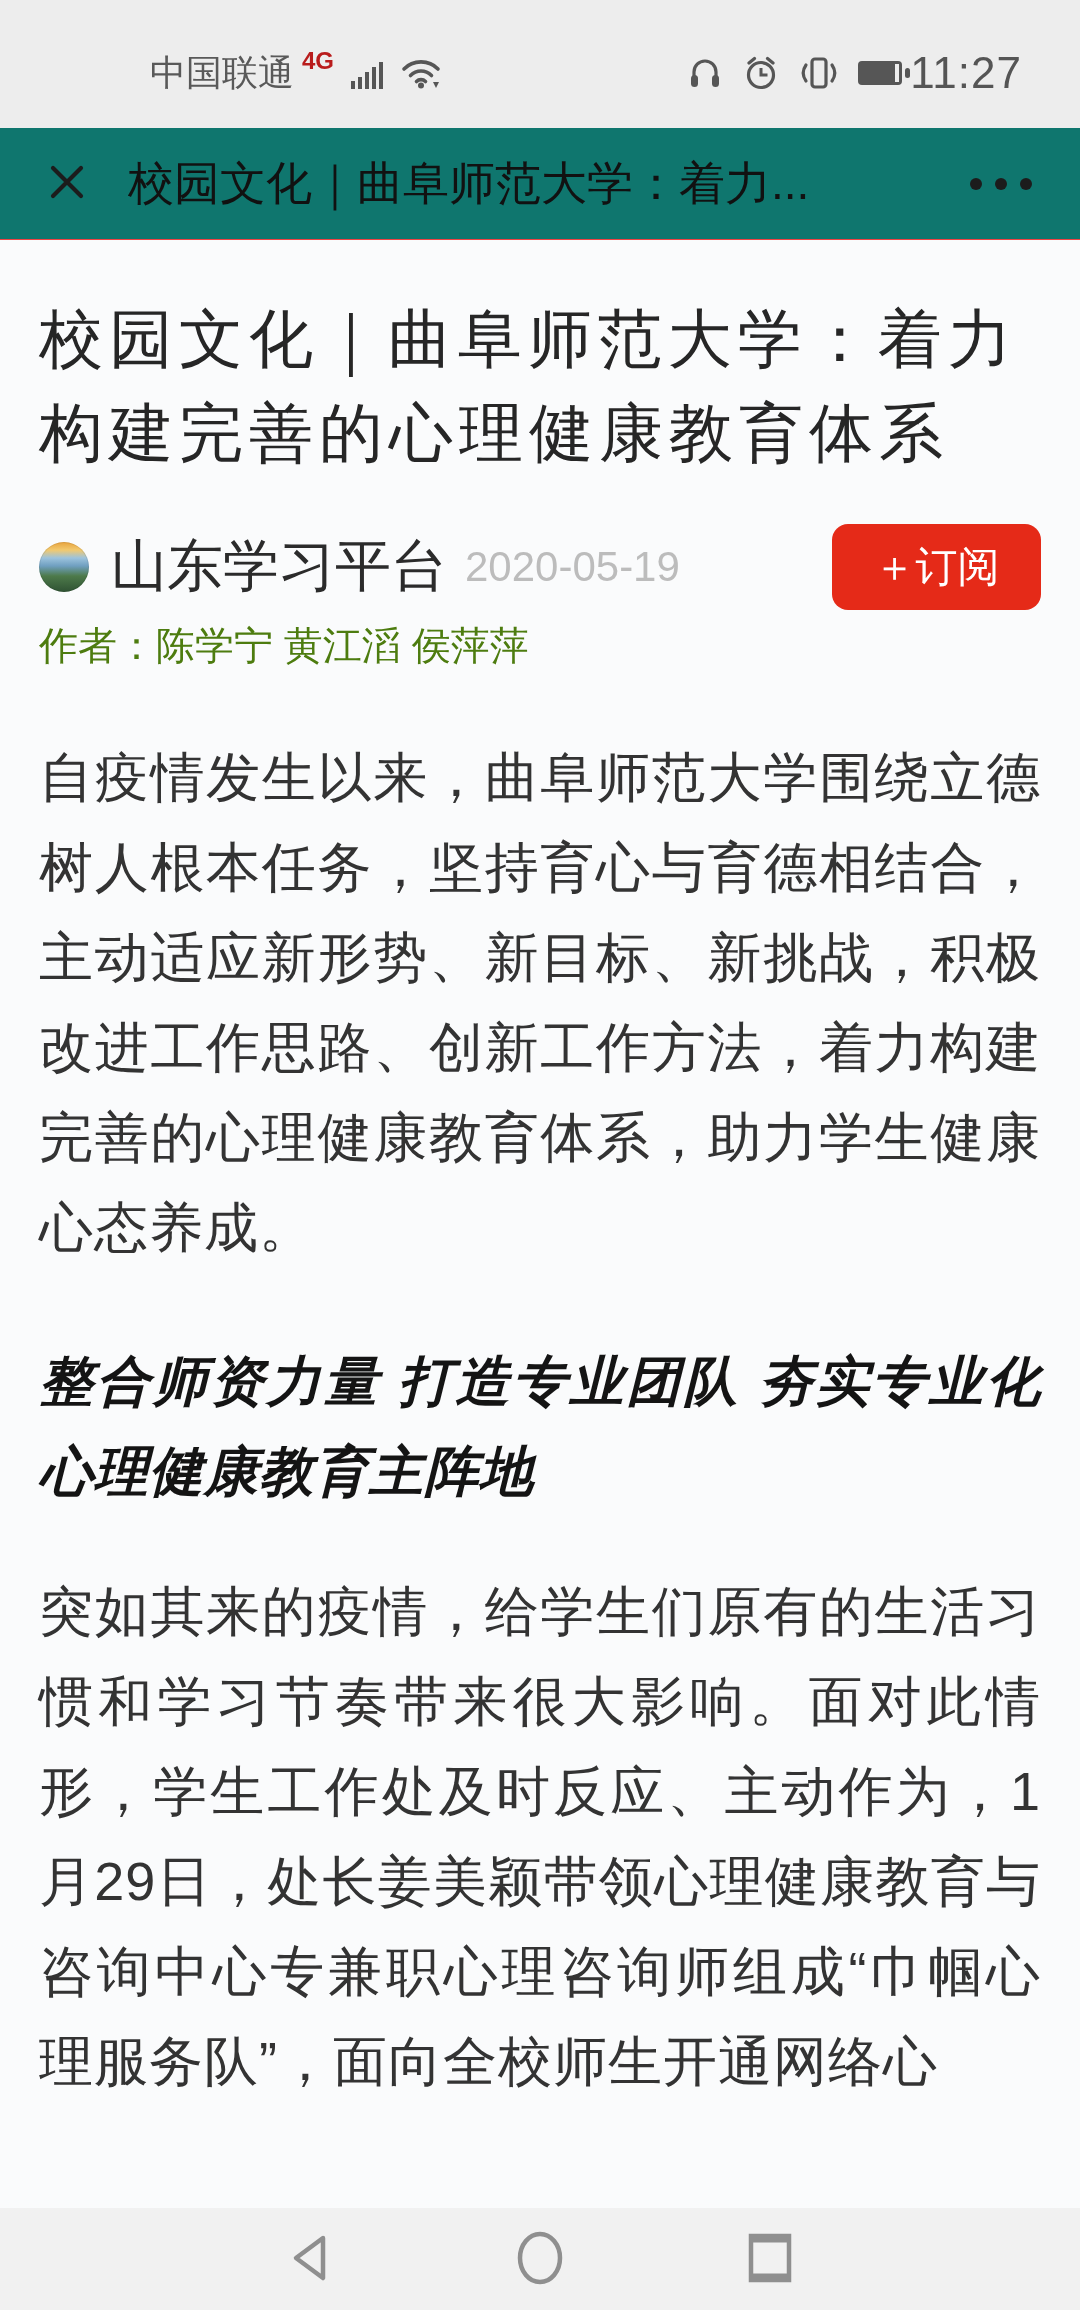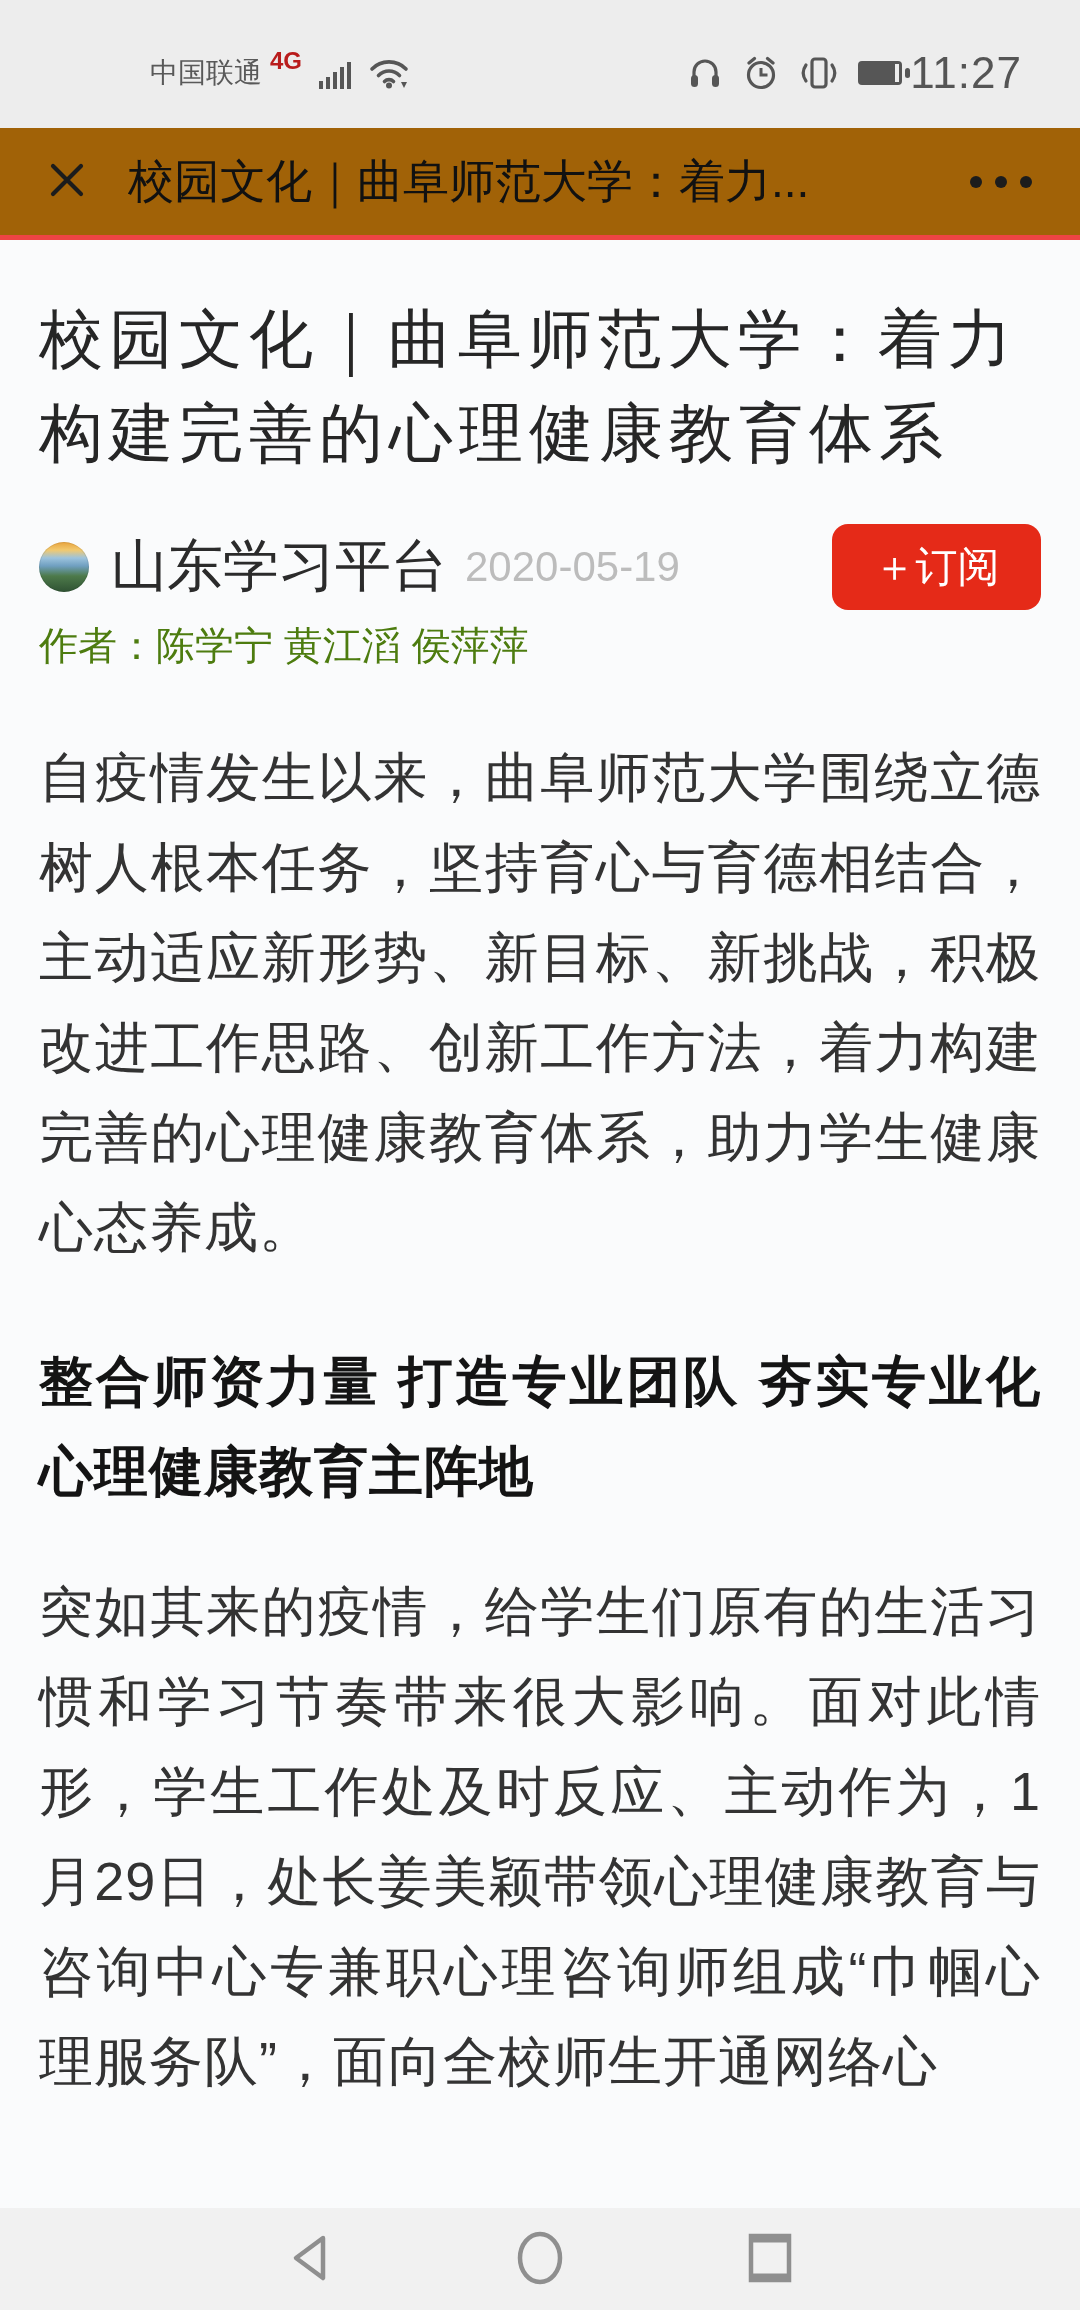--- a/index.html
+++ b/index.html
@@ -4,29 +4,29 @@
 <style>
   * { margin:0; padding:0; box-sizing:border-box; }
   html,body { width:1080px; height:2310px; overflow:hidden; }
   body { font-family:"Liberation Sans", sans-serif; background:#fafbfc; }
   .screen { width:1080px; height:2310px; display:flex; flex-direction:column; }
 
   
   .status-bar { height:128px; background:#ededed; display:flex; align-items:center;
     justify-content:space-between; padding:18px 58px 0 150px; color:#565656; flex:none; }
   .sb-left, .sb-right { display:flex; align-items:center; }
-  .carrier { font-size:28px; color:#595959; }
+  .carrier { font-size:36px; color:#595959; }
   .net { font-size:24px; font-weight:700; position:relative; top:-12px; margin:0 2px 0 8px; color:#b91c1c; }
   .sb-icon { display:inline-flex; align-items:center; margin-left:14px; }
   .sb-right .sb-icon { margin-left:18px; }
   .sb-time { font-size:44px; color:#555; letter-spacing:1px; }
 
   
-  .app-header { height:112px; background:#a16207; display:flex; align-items:center;
-    padding:0 44px; border-bottom:5px solid #ef4444; flex:none; }
+  .app-header { height:112px; background:#0f766e; display:flex; align-items:center;
+    padding:0 44px; border-bottom:1px solid #ef4444; flex:none; }
   button { background:none; border:none; cursor:pointer; padding:0; font-family:inherit; }
   .close-btn { display:flex; align-items:center; }
   .header-title { flex:1; margin-left:38px; font-size:46px; font-weight:500; color:#111;
     white-space:nowrap; overflow:hidden; }
   .more-btn { display:flex; align-items:center; gap:13px; padding:10px 4px; }
   .more-btn .dot { width:12px; height:12px; border-radius:50%; background:#1c1c1c; display:block; }
 
   
   .content { flex:1; overflow:hidden; background:#fafbfc; padding:52px 39px 0; }
   .article-title { font-size:64px; line-height:94px; font-weight:500; color:#262626; letter-spacing:6px; }
@@ -35,21 +35,21 @@
     background:linear-gradient(180deg,#e8a33d 0%,#f2c96e 16%,#9cc3dd 32%,#6f9fc0 48%,#4d7a4a 68%,#2f5233 100%);
     box-shadow:inset 0 0 0 1px rgba(0,0,0,.08); }
   .source { font-size:56px; color:#2b2b2b; margin-left:22px; }
   .date { font-size:42px; color:#bcbcbc; margin-left:18px; }
   .subscribe { margin-left:auto; width:209px; height:86px; border-radius:16px;
     background:#e52a18; color:#fff; font-size:42px; display:flex; align-items:center; justify-content:center; }
   .authors { margin-top:12px; font-size:39px; line-height:48px; color:#4d7c0f; }
   .para { font-size:54px; line-height:90px; color:#333; text-align:justify; letter-spacing:1px; }
   .para-1 { margin-top:62px; }
   .section-heading { margin-top:64px; font-size:54px; line-height:90px; font-weight:700;
-    color:#141414; text-align:justify; letter-spacing:1px; }
+    color:#141414; text-align:justify; letter-spacing:1px;font-style:italic; }
   .para-2 { margin-top:50px; }
 
   
   .nav-bar { height:102px; background:#f1f1f1; flex:none; display:flex;
     align-items:center; justify-content:center; }
   .nav-btn { width:230px; display:flex; align-items:center; justify-content:center; height:100%; }
 </style>
 </head>
 <body>
 

